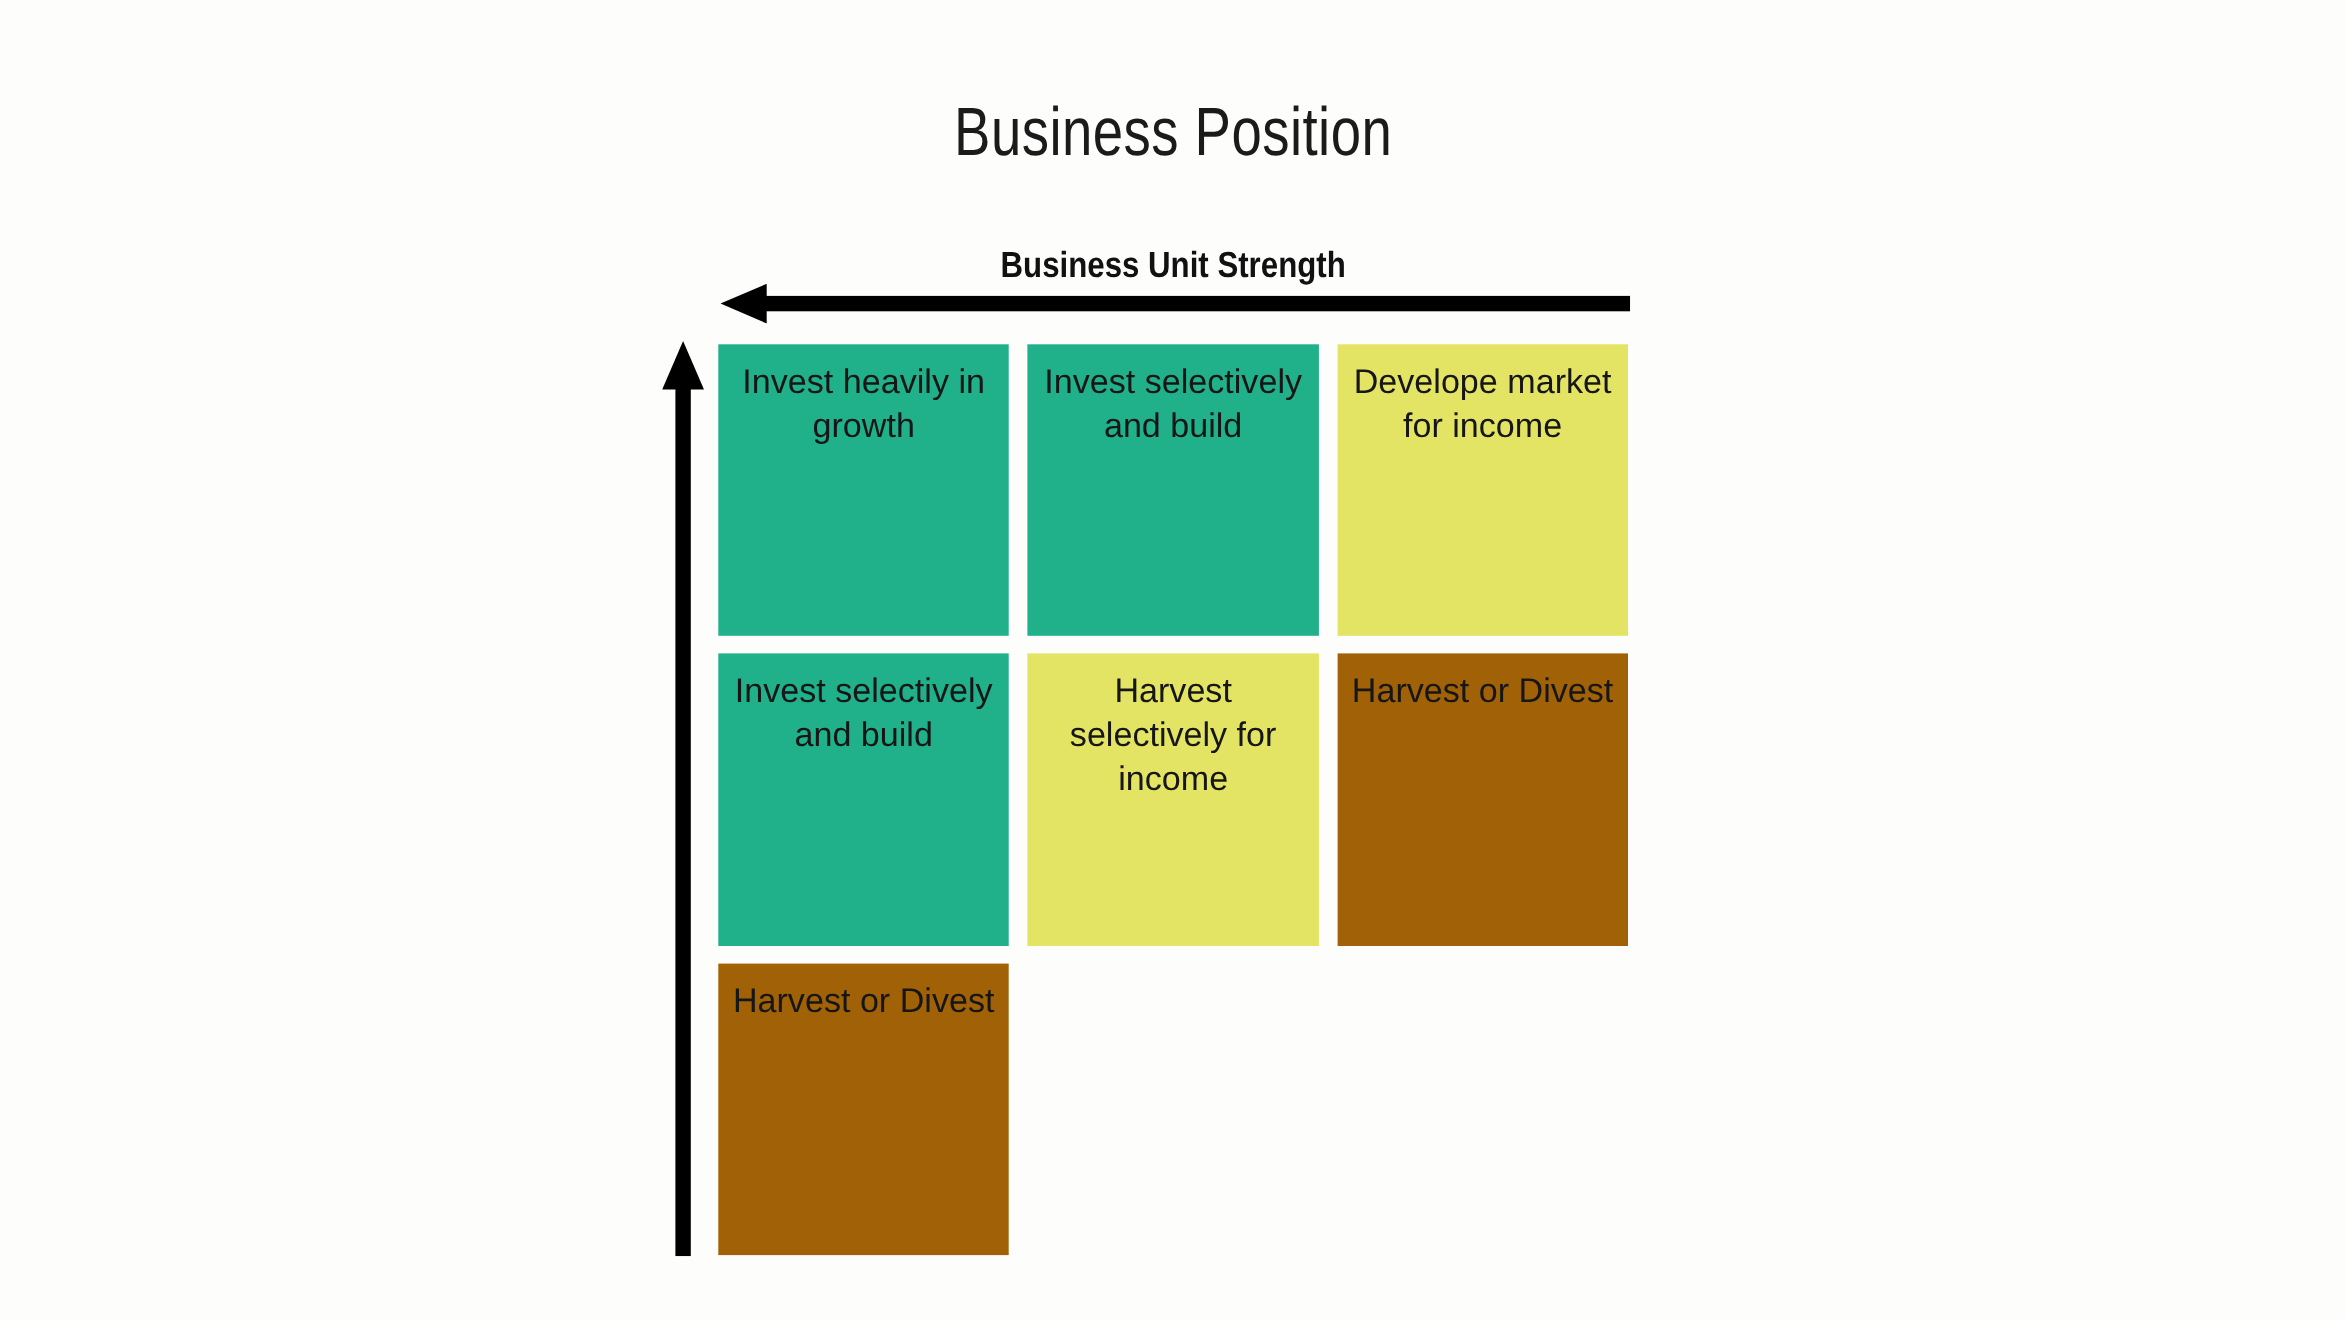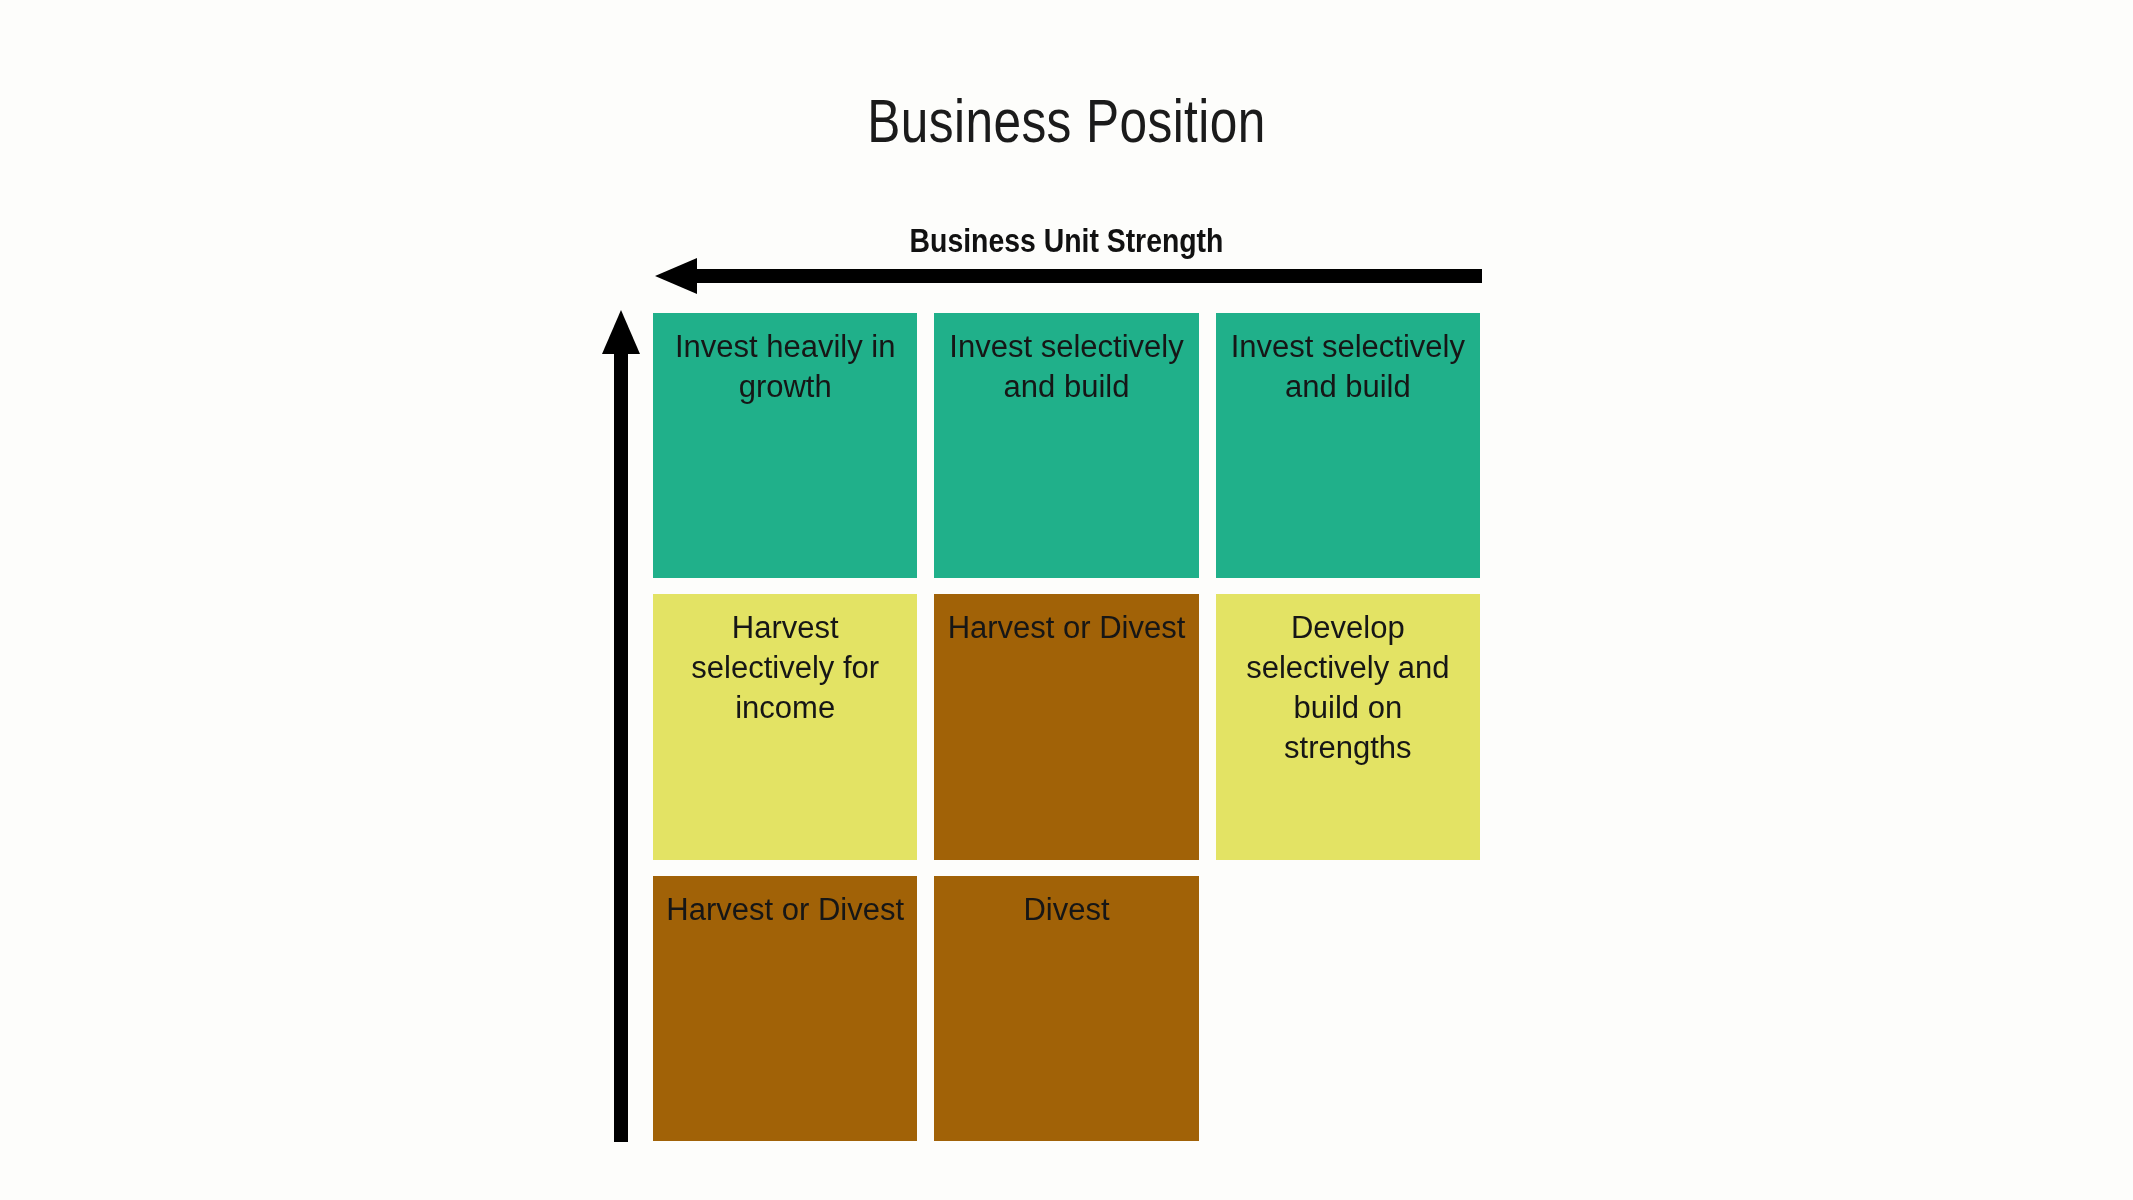--- a/index.html
+++ b/index.html
@@ -118,23 +118,22 @@
   </svg>
 
   <svg class="y-arrow" viewBox="0 0 38 832" preserveAspectRatio="none">
     <polygon points="19,0 0,44 38,44" fill="#000000"></polygon>
     <rect x="12" y="42" width="14" height="790" fill="#000000"></rect>
   </svg>
 
   <div class="matrix">
     <div class="cell green">Invest heavily in growth</div>
     <div class="cell green">Invest selectively and build</div>
+    <div class="cell yellow">Develope market for income</div>
 
     <div class="cell green">Invest selectively and build</div>
     <div class="cell yellow">Harvest selectively for income</div>
     <div class="cell pink">Harvest or Divest</div>
 
-    <div class="cell yellow">Develop selectively and build on strengths</div>
     <div class="cell pink">Harvest or Divest</div>
-    <div class="cell pink">Divest</div>
   </div>
 
 </div>
 
 </body></html>

